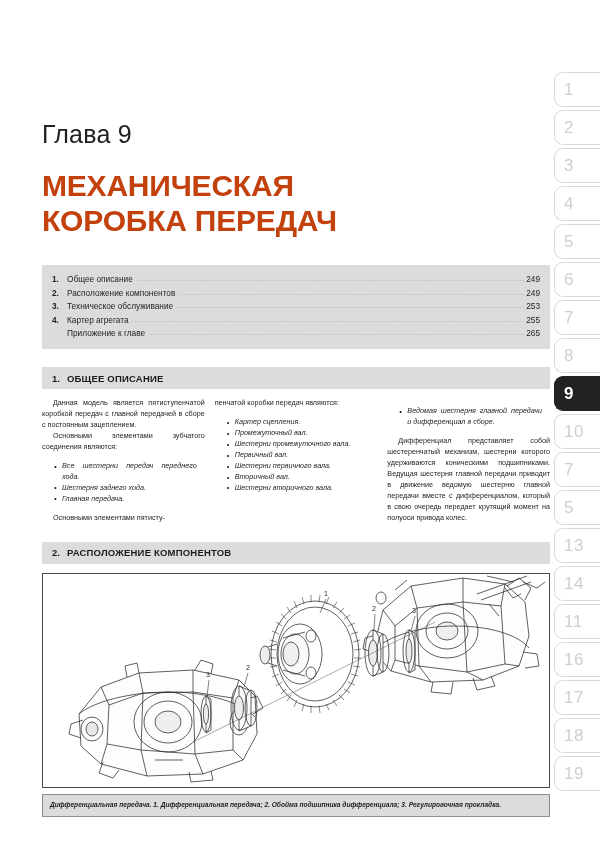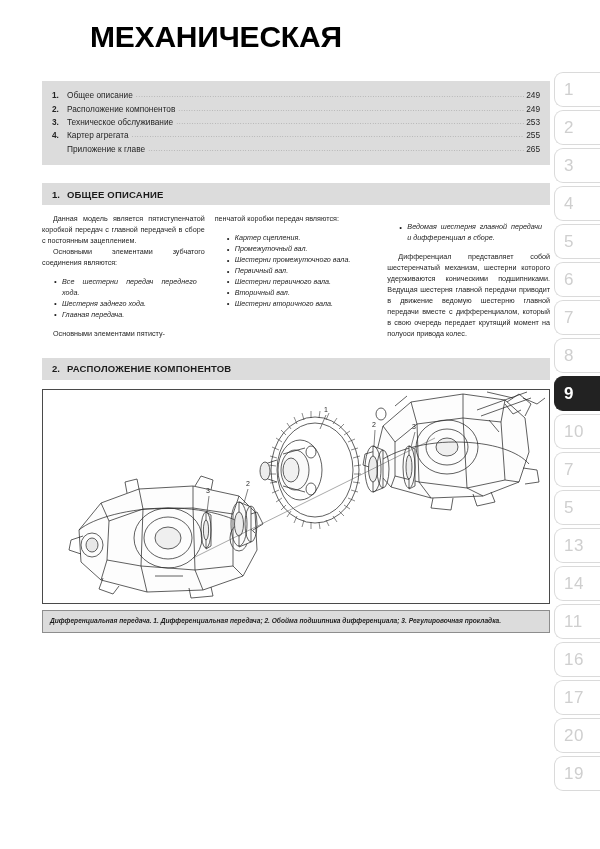--- a/index.html
+++ b/index.html
@@ -59,23 +59,22 @@
     font-weight:400;
     letter-spacing:0.2px;
     color:#222;
   }
   .chapter-title{
     margin-top:19px;
     font-size:30px;
     font-weight:700;
     line-height:1.17;
     letter-spacing:-0.2px;
-    color:#000000;
+    color:#c2410c;
     text-transform:uppercase;
-    margin-left:48px;
   }
   .chapter-title span{display:block;}
 
   
   .toc{
     margin-top:27px;
     background:#dcdcdc;
     padding:8px 10px 9px 10px;
   }
   .toc-row{
@@ -199,29 +198,31 @@
       <div class="tab">8</div>
       <div class="tab active">9</div>
       <div class="tab">10</div>
       <div class="tab">7</div>
       <div class="tab">5</div>
       <div class="tab">13</div>
       <div class="tab">14</div>
       <div class="tab">11</div>
       <div class="tab">16</div>
       <div class="tab">17</div>
-      <div class="tab">20</div>
+      <div class="tab">18</div>
       <div class="tab">19</div>
     </div>
 
   <div class="content">
 
+    <div class="chapter-label">Глава 9</div>
 
     <div class="chapter-title">
       <span>МЕХАНИЧЕСКАЯ</span>
+      <span>КОРОБКА ПЕРЕДАЧ</span>
     </div>
 
     <div class="toc" id="toc">
         <div class="toc-row">
           <span class="toc-num">1.</span>
           <span class="toc-label">Общее описание</span>
           <span class="toc-dots">........................................................................................................................................................................................................</span>
           <span class="toc-page">249</span>
         </div>
         <div class="toc-row">

